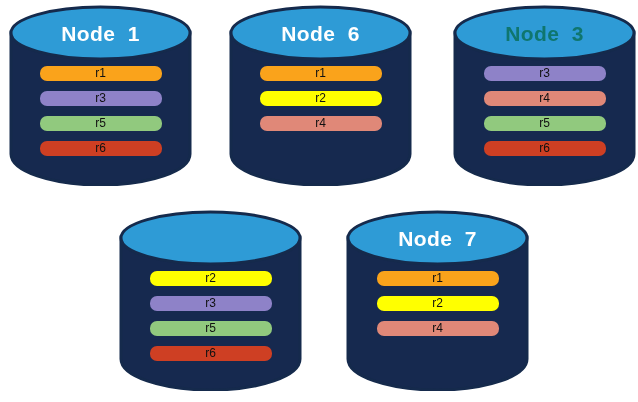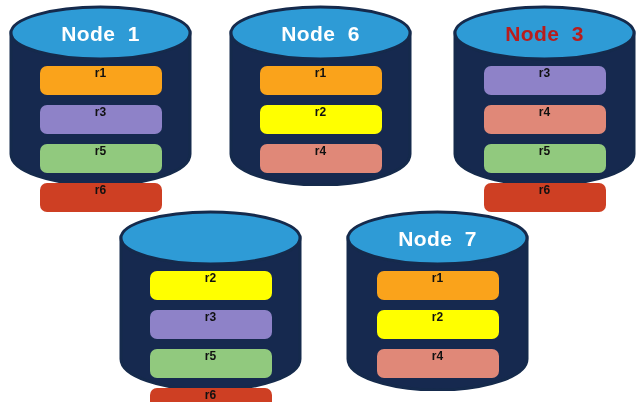--- a/index.html
+++ b/index.html
@@ -59,26 +59,26 @@
     position: absolute;
     left: 0;
     top: 62px;
     width: 185px;
     z-index: 3;
   }
 
   .replica {
     position: relative;
     width: 122px;
-    height: 29px;
+    height: 15px;
     margin: 0 auto 10px auto;
     border-radius: 7px;
     color: #111111;
     font-size: 12px;
-    font-weight: bold;
+    font-weight: normal;
     line-height: 15px;
     text-align: center;
     box-sizing: border-box;
   }
   .replica:last-child { margin-bottom: 0; }
 </style>
 </head>
 <body>
 
 <div id="diagram">
@@ -105,21 +105,21 @@
         <div class="replica" style="background: rgb(250, 163, 27); color: rgb(17, 17, 17);">r1</div>
         <div class="replica" style="background: rgb(255, 255, 0); color: rgb(17, 17, 17);">r2</div>
         <div class="replica" style="background: rgb(224, 136, 120); color: rgb(17, 17, 17);">r4</div>
       </div>
     </div>
     <div class="node" style="left: 452px; top: 4px;">
       <svg class="cyl-svg" viewBox="0 0 185 182">
         <path d="M3,28 L3,150 A 89.5 31 0 0 0 182,150 L182,28 Z" fill="#16294F" stroke="#152A4C" stroke-width="3"></path>
         <ellipse cx="92.5" cy="29" rx="89.5" ry="26" fill="#2E9BD6" stroke="#152A4C" stroke-width="3"></ellipse>
       </svg>
-      <div class="node-label" style="color: #b91c1c;">Node  3</div>
+      <div class="node-label" style="color: #0f766e;">Node  3</div>
       <div class="replica-stack">
         <div class="replica" style="background: rgb(142, 130, 200); color: rgb(17, 17, 17);">r3</div>
         <div class="replica" style="background: rgb(224, 136, 120); color: rgb(17, 17, 17);">r4</div>
         <div class="replica" style="background: rgb(145, 201, 126); color: rgb(17, 17, 17);">r5</div>
         <div class="replica" style="background: rgb(206, 63, 35); color: rgb(17, 17, 17);">r6</div>
       </div>
     </div>
     <div class="node" style="left: 118px; top: 209px;">
       <svg class="cyl-svg" viewBox="0 0 185 182">
         <path d="M3,28 L3,150 A 89.5 31 0 0 0 182,150 L182,28 Z" fill="#16294F" stroke="#152A4C" stroke-width="3"></path>

